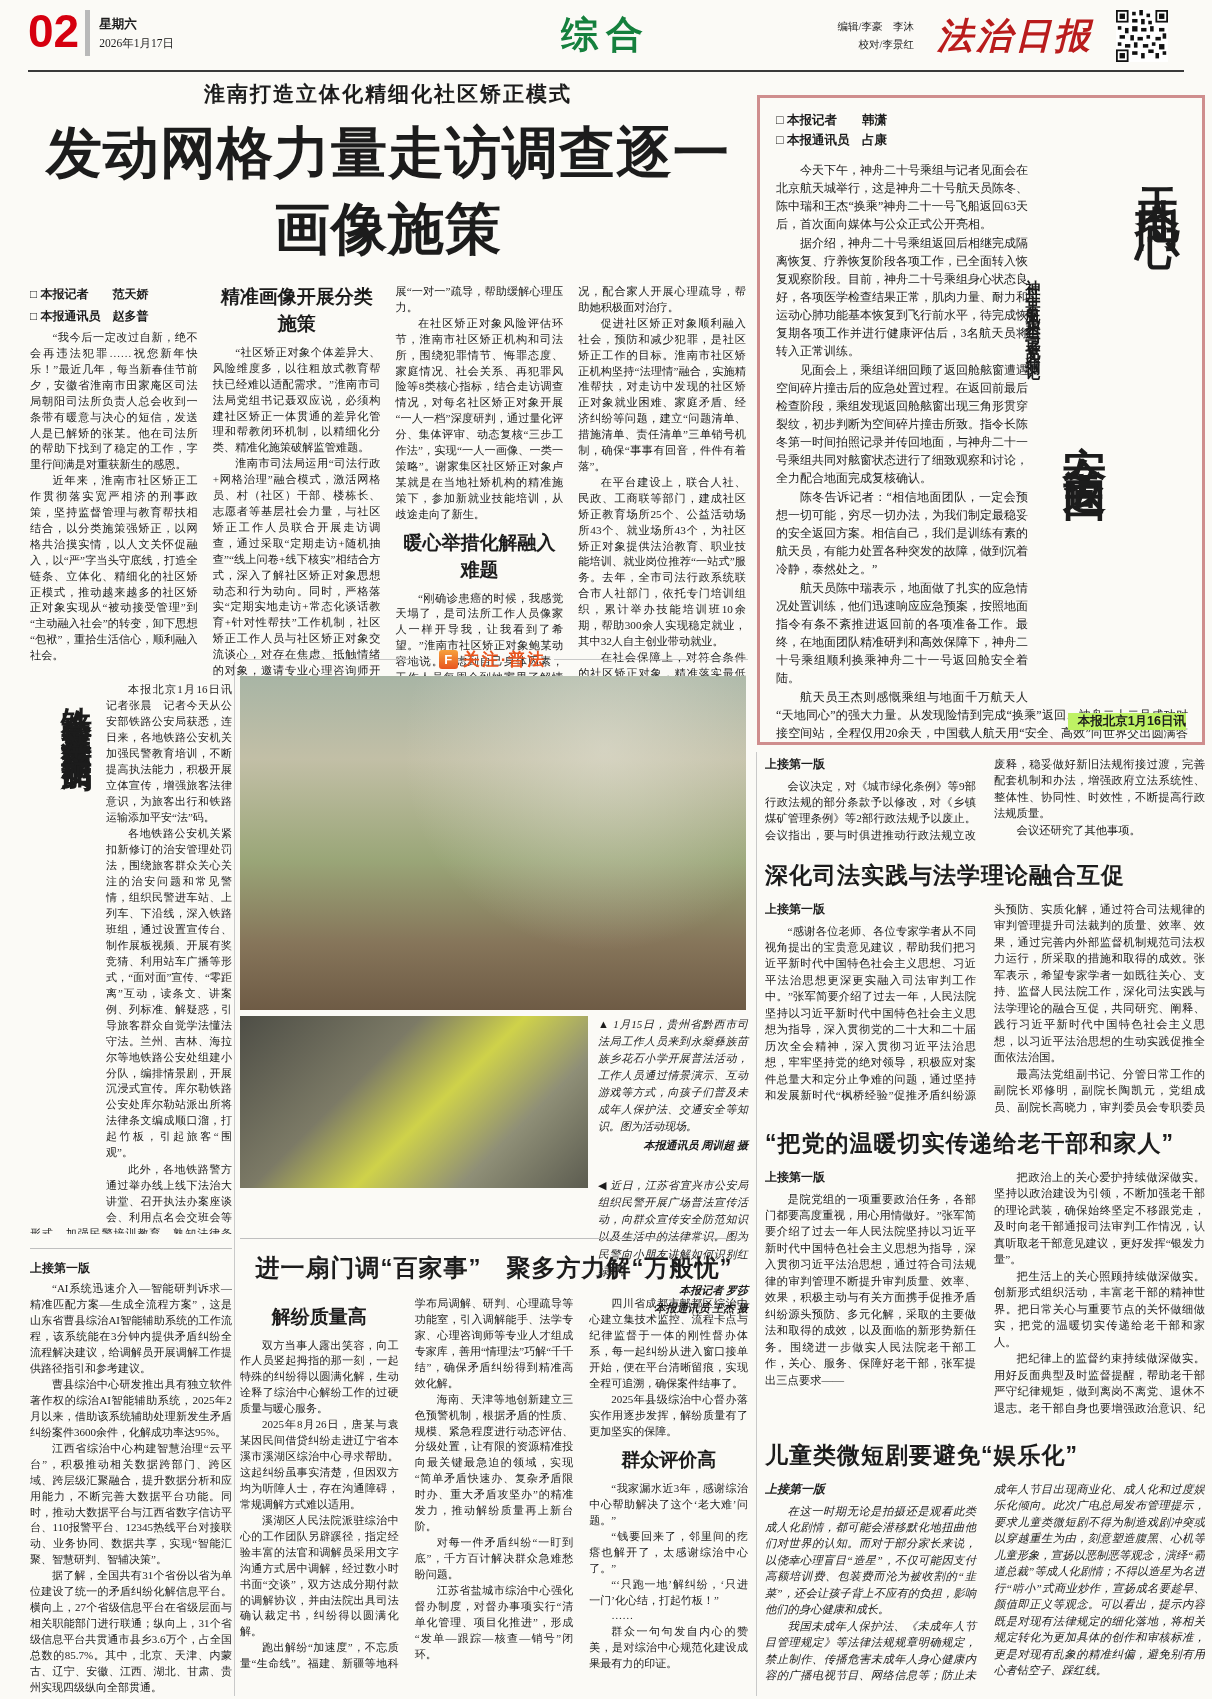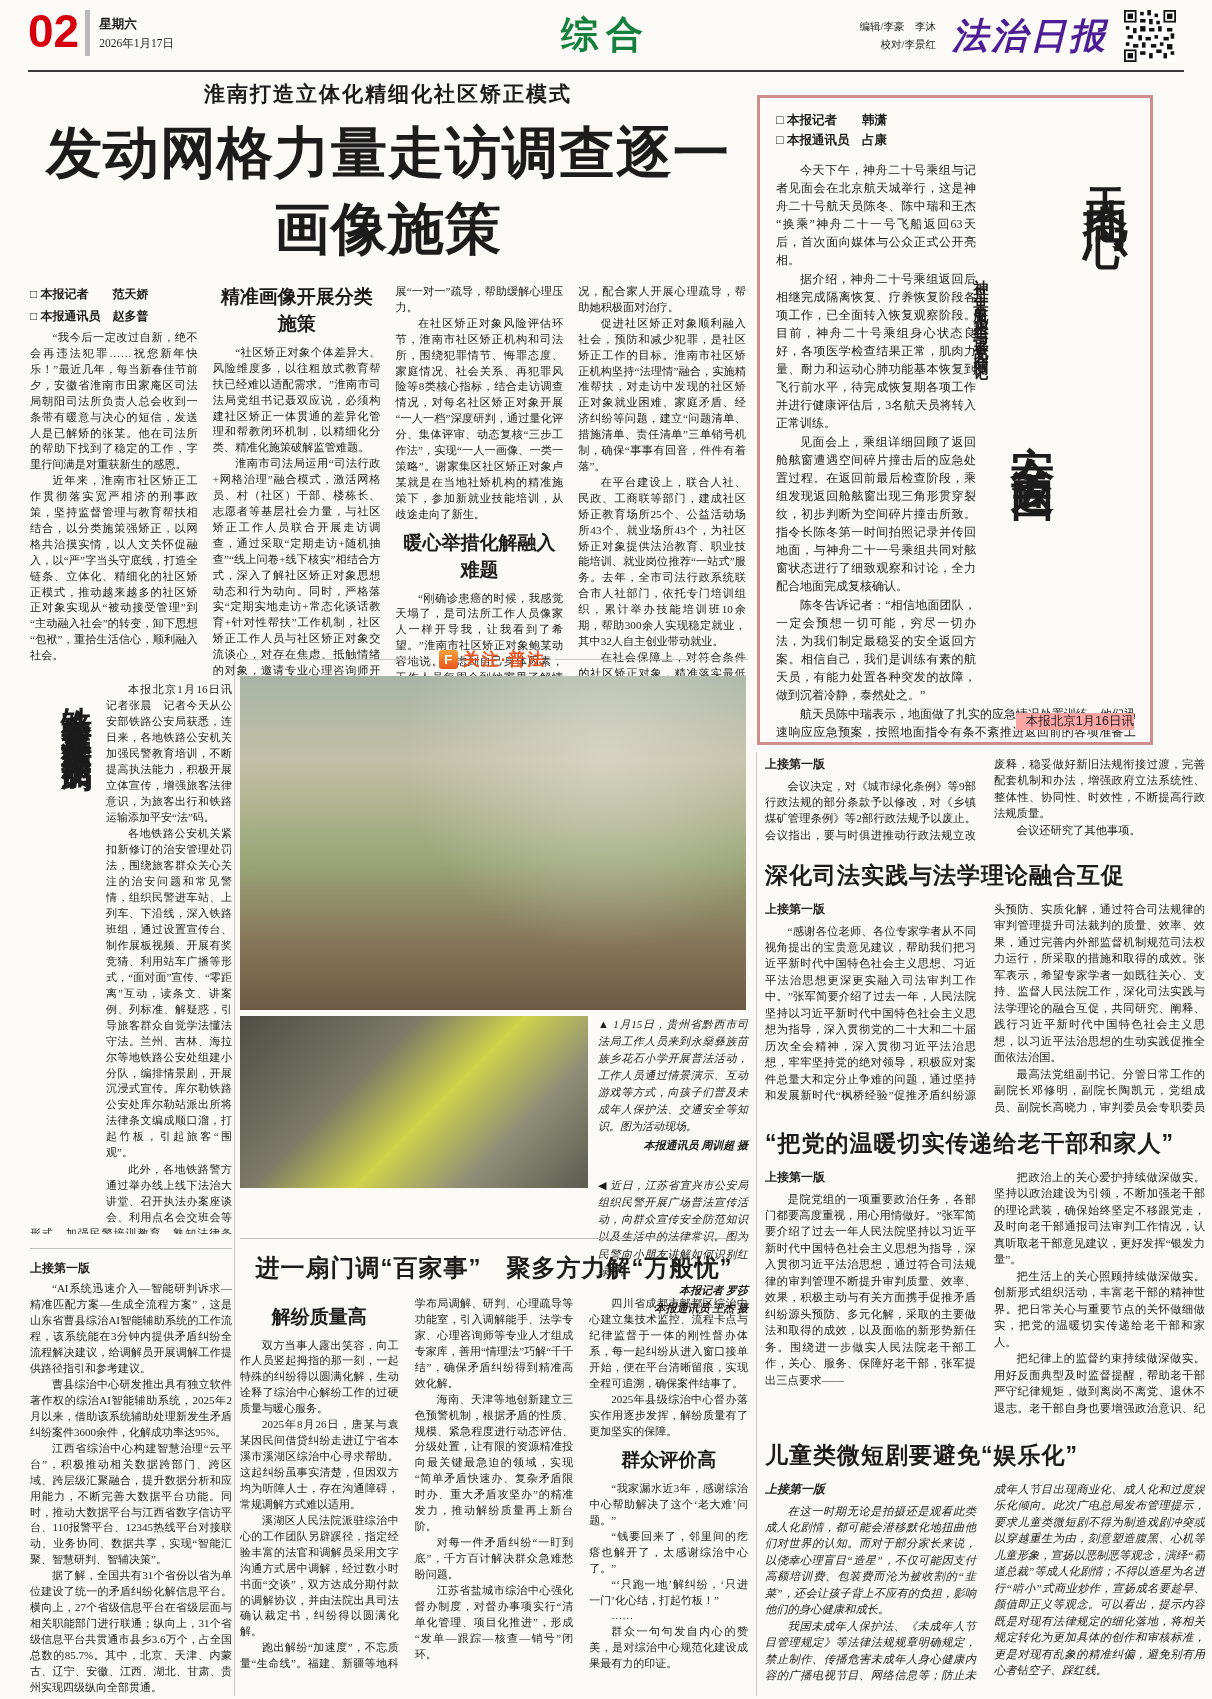--- a/index.html
+++ b/index.html
@@ -11,52 +11,52 @@
   .hdr{left:28px;top:8px;right:28px;height:58px;}
   .pagenum{font-family:"Liberation Sans",sans-serif;font-weight:900;font-size:46px;line-height:1;
            color:#d6000f;display:inline-block;vertical-align:top;}
   .hdr-bar{display:inline-block;width:5px;height:46px;background:#b9b9b9;margin:2px 9px 0 6px;vertical-align:top;}
   .hdr-datebox{display:inline-block;vertical-align:top;padding-top:8px;}
   .hdr-weekday{font-family:"Liberation Sans",sans-serif;font-weight:700;font-size:12.5px;}
   .hdr-date{font-size:11.5px;margin-top:3px;}
   .section-name{position:absolute;left:50%;top:2px;transform:translateX(-50%);
                 font-family:Liberation Serif, serif;font-weight:900;font-size:37px;
                 color:#15803d;letter-spacing:8px;}
-  .hdr-right{position:absolute;right:8px;top:2px;display:flex;align-items:center;gap:16px;}
+  .hdr-right{position:absolute;right:16px;top:2px;display:flex;align-items:center;gap:23px;}
   .hdr-editors{font-size:10.5px;line-height:1.7;text-align:right;}
-  .masthead{font-size:36px;font-weight:700;font-style:italic;color:#4c1d95;letter-spacing:3px;
+  .masthead{font-size:36px;font-weight:700;font-style:italic;color:#b91c1c;letter-spacing:3px;
             font-family:"Liberation Serif",serif;}
   .qr{width:52px;height:52px;}
   .hdr-rule{left:28px;right:28px;top:70px;border-top:2.5px solid #3a3a3a;}
 
   
   .main-art{left:30px;top:80px;width:716px;}
   .kicker{text-align:center;font-family:"Liberation Sans",sans-serif;font-weight:700;font-size:21px;letter-spacing:2px;}
   .main-headline{text-align:center;font-family:"Liberation Sans",sans-serif;font-weight:900;font-size:56px;
                  letter-spacing:1px;margin-top:8px;}
   .main-body{margin-top:16px;column-count:4;column-gap:15px;height:408px;overflow:hidden;
              font-size:11.2px;line-height:1.42;text-align:justify;}
   .para{text-indent:2em;text-align:justify;margin:0;}
   .byline{font-family:"Liberation Sans",sans-serif;font-weight:700;font-size:12px;text-indent:0;margin:2px 0 5px;}
   .subhead{font-family:"Liberation Sans",sans-serif;font-weight:700;font-size:19px;text-align:center;
            text-indent:0;margin:7px 0;break-inside:avoid;}
   .cont-label{font-family:"Liberation Sans",sans-serif;font-weight:700;font-size:12px;text-indent:0;margin:0 0 4px;}
 
   
-  .szbox{left:757px;top:95px;width:396px;height:650px;border:3px solid #cf8e8e;box-sizing:border-box;
+  .szbox{left:757px;top:95px;width:448px;height:650px;border:3px solid #cf8e8e;box-sizing:border-box;
          padding:14px 14px 12px 16px;overflow:hidden;}
   .szbox .byl{font-family:"Liberation Sans",sans-serif;font-weight:700;font-size:12.5px;margin-bottom:3px;}
   .sz-title{float:right;writing-mode:vertical-rl;width:150px;height:545px;margin-left:10px;}
   .sz-t1,.sz-t2{font-family:"Liberation Sans",sans-serif;font-weight:900;font-size:44px;letter-spacing:12px;margin-left:14px;}
   .sz-t2{margin-top:258px;}
   .sz-sub{font-family:"Liberation Sans",sans-serif;font-weight:700;font-size:15px;letter-spacing:5px;margin-top:116px;}
   .sz-body{font-size:12px;line-height:1.5;margin-top:12px;}
   .sz-body .para{margin-bottom:1px;}
   .sz-dateline{position:absolute;right:16px;bottom:12px;font-family:"Liberation Sans",sans-serif;
-               font-weight:400;font-size:12.5px;background:#fca5a5;padding-left:10px;}
+               font-weight:700;font-size:12.5px;background:#bef264;padding-left:10px;}
 
   
   .focus-row{left:237px;top:648px;width:511px;height:22px;display:flex;align-items:center;gap:8px;}
   .focus-line{flex:1;border-top:1px solid #c9c9c9;}
   .focus-label{display:flex;align-items:center;gap:5px;}
   .focus-icon{width:19px;height:19px;border-radius:3px;background:linear-gradient(180deg,#f6a13c,#e8541e);
               color:#fff;font-weight:900;font-family:"Liberation Sans",sans-serif;font-size:13px;
               display:grid;place-items:center;}
   .focus-text{color:#e8541e;font-weight:800;font-family:"Liberation Sans",sans-serif;font-size:17px;letter-spacing:2px;}
 

